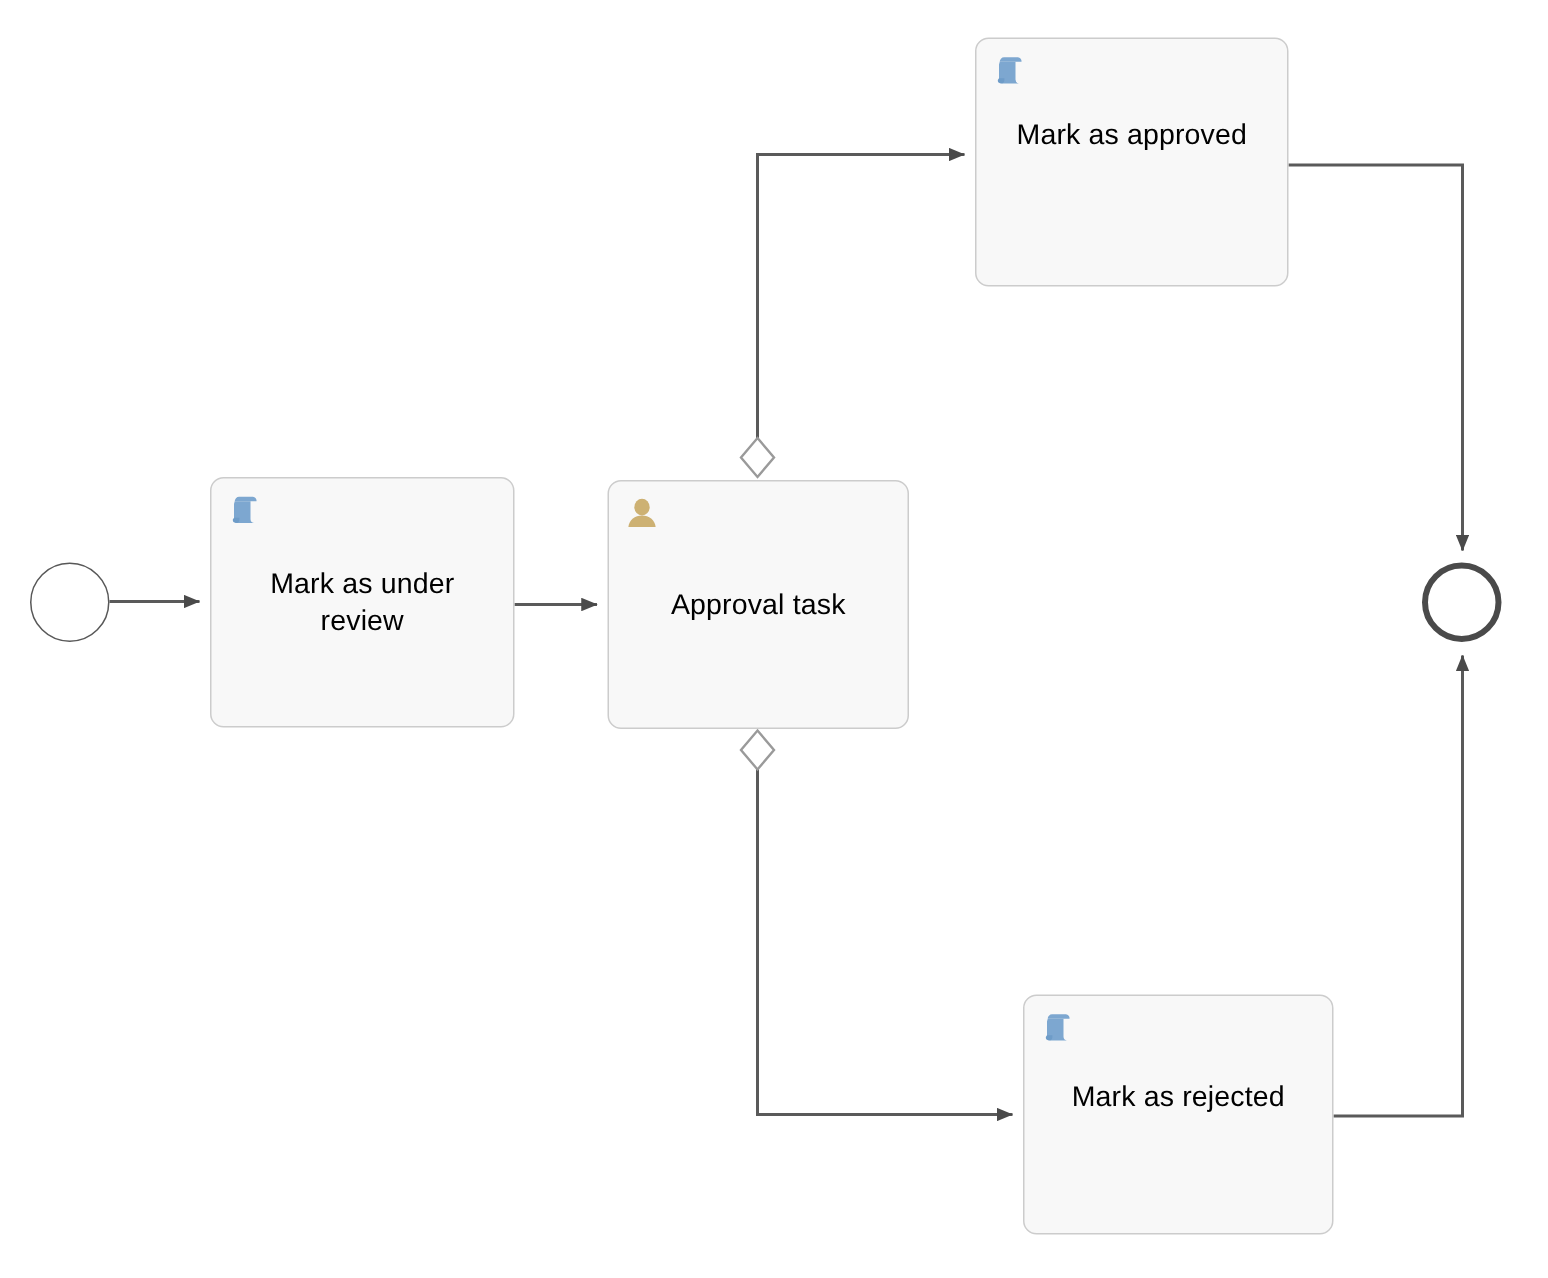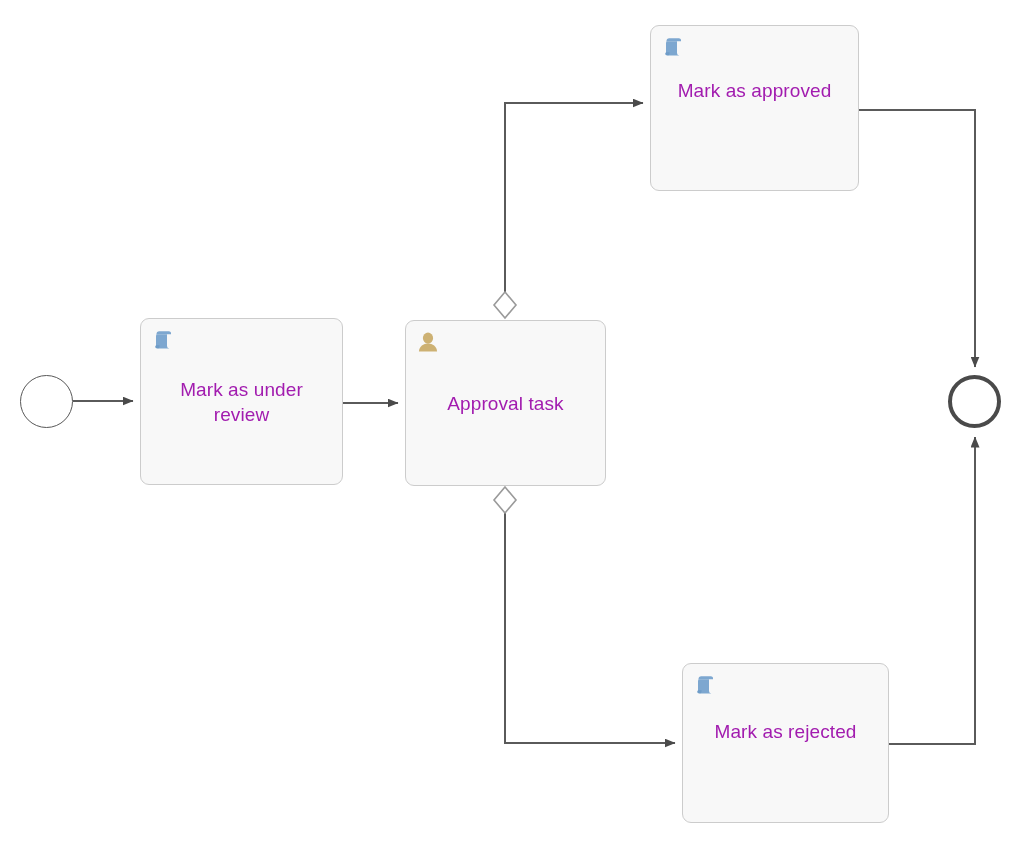--- a/index.html
+++ b/index.html
@@ -34,21 +34,21 @@
     background: #f8f8f8;
     border: 1px solid #cccccc;
     border-radius: 9px;
     display: flex;
     align-items: center;
     justify-content: center;
   }
   .task-label {
     font-size: 19px;
     line-height: 25px;
-    color: #a21caf;
+    color: #000000;
     text-align: center;
     padding: 0 10px;
     white-space: pre-line;
     letter-spacing: 0.1px;
   }
   .task-icon {
     position: absolute;
     left: 9px;
     top: 8px;
     width: 26px;

